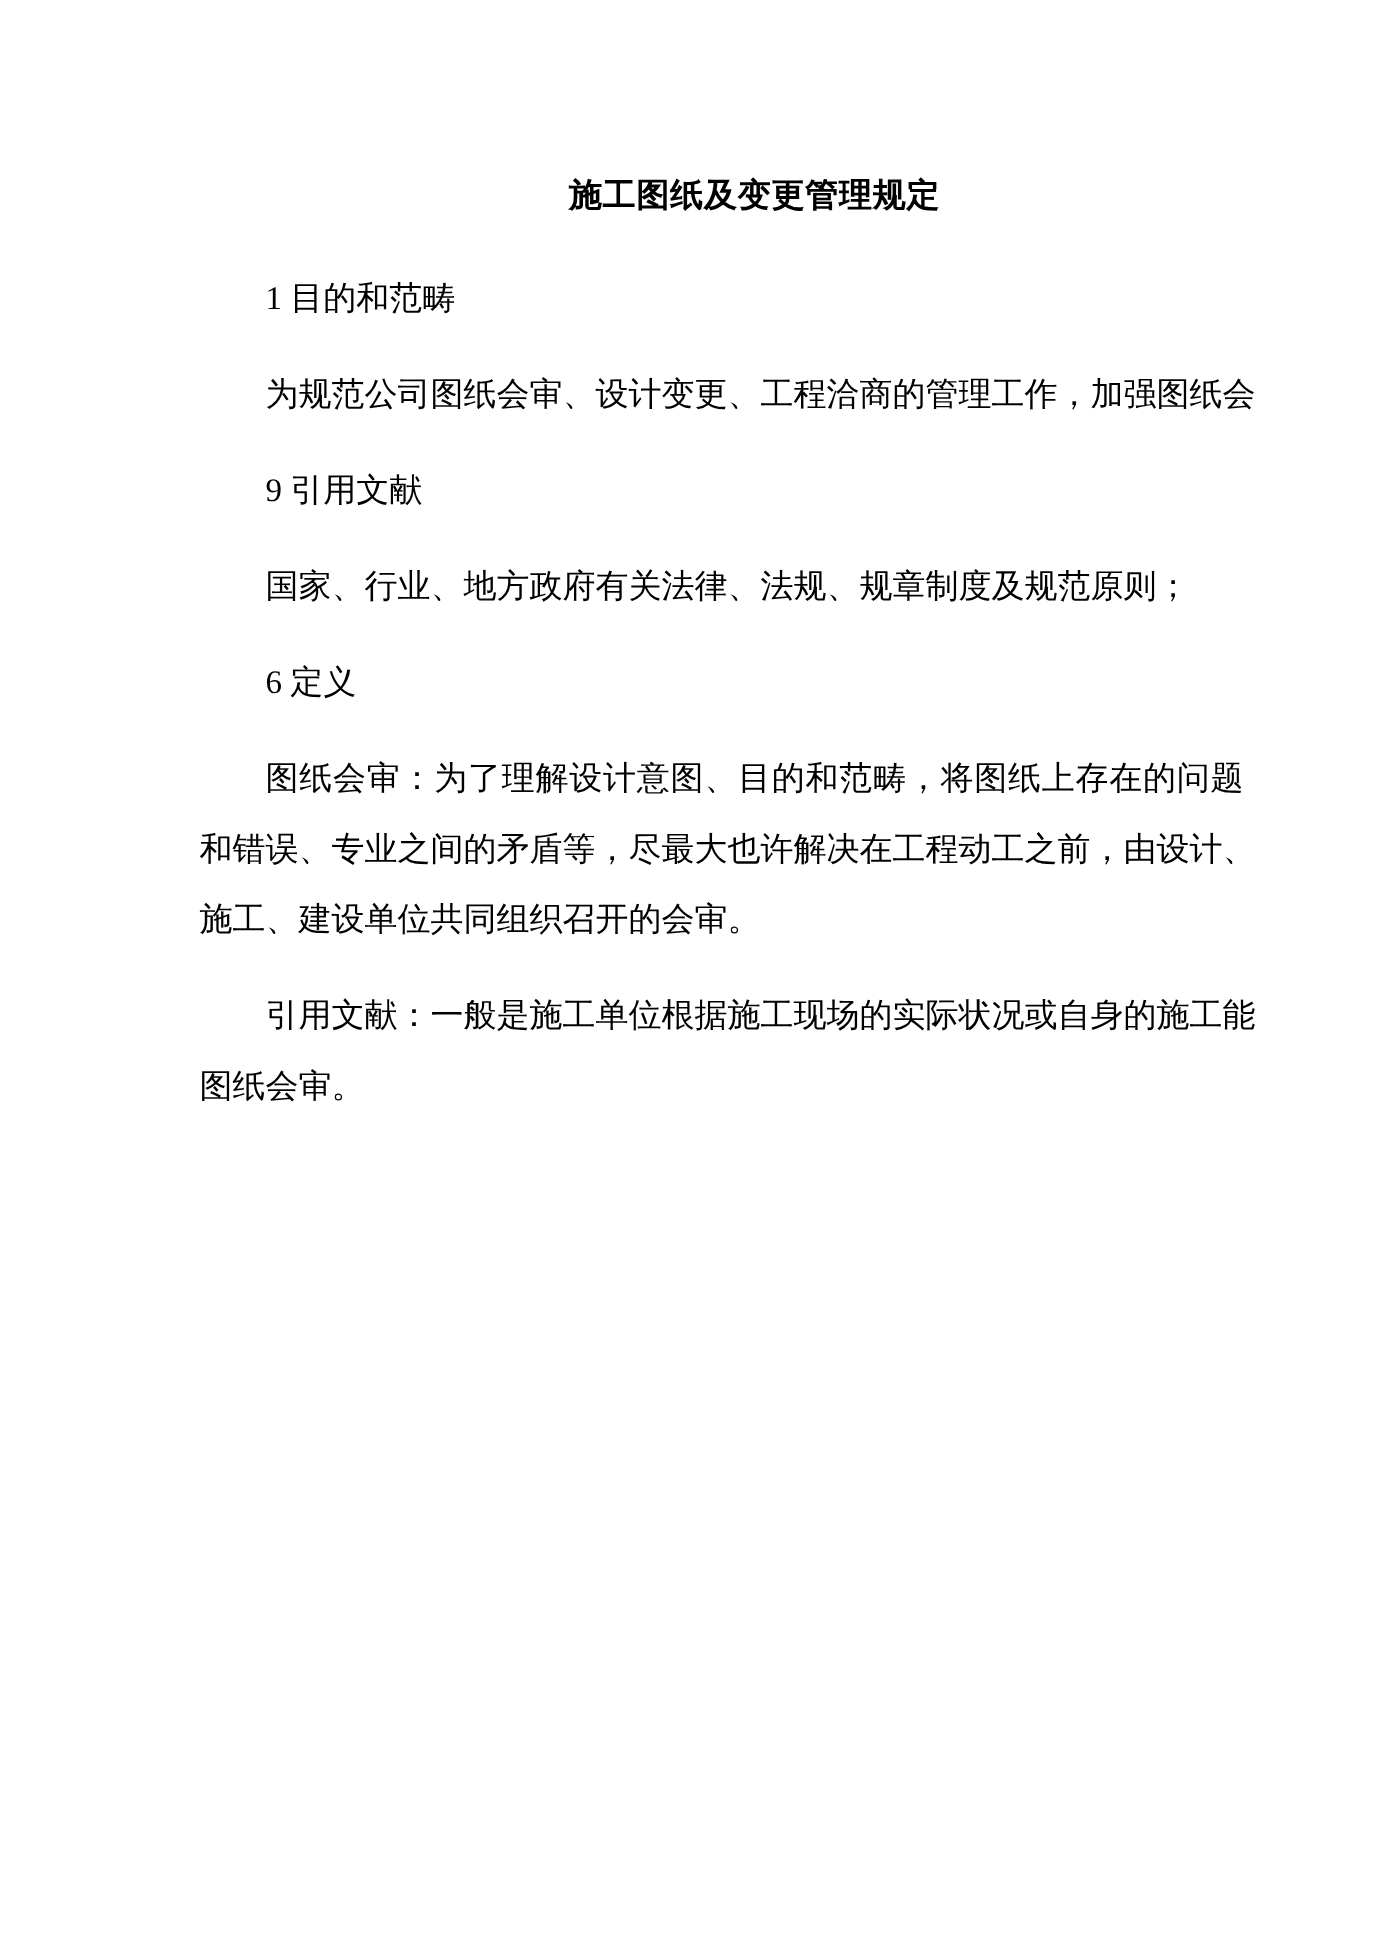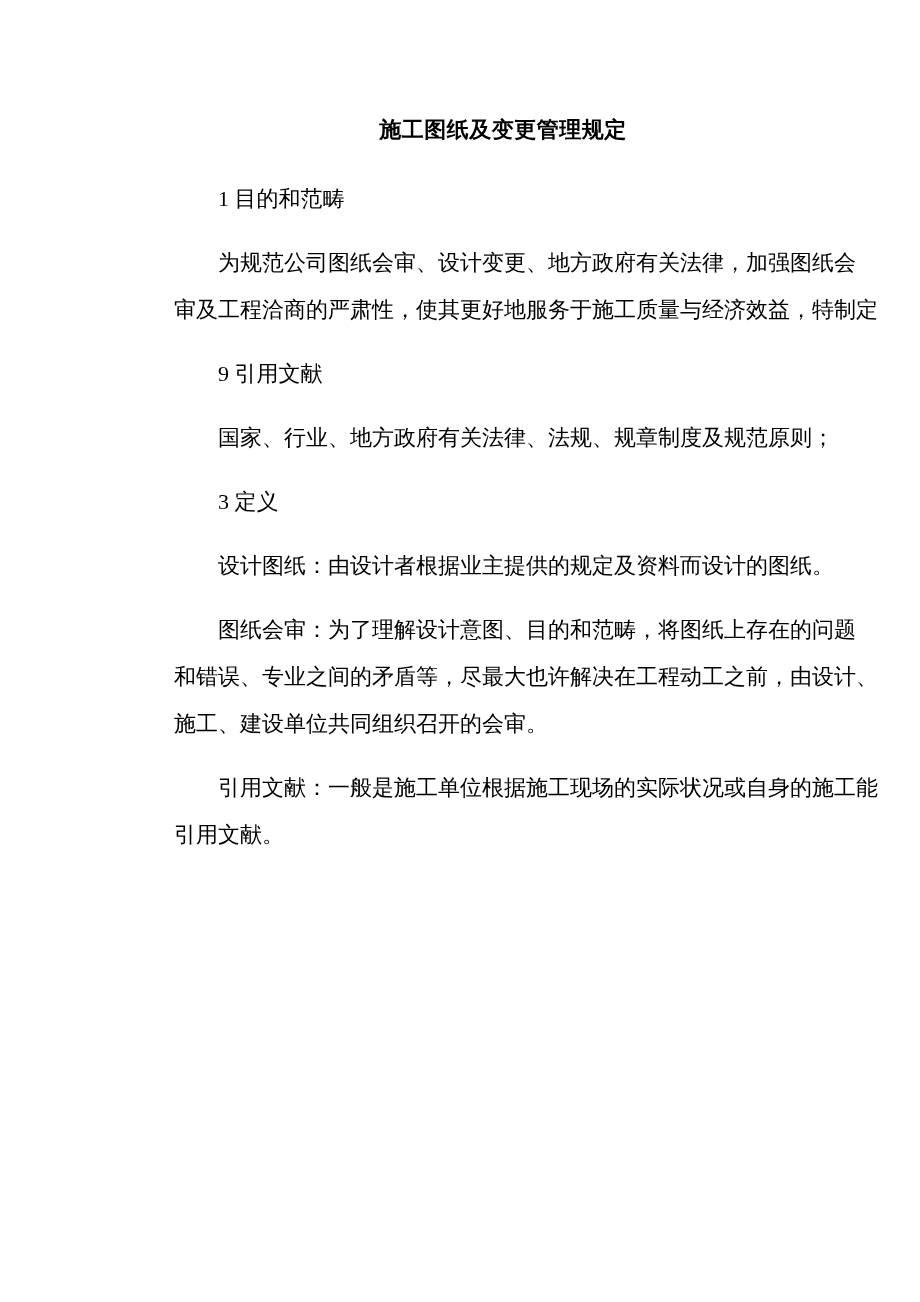--- a/index.html
+++ b/index.html
@@ -32,21 +32,20 @@
     font-weight: bold;
     line-height: 36px;
     text-align: center;
     padding-left: 44px;        
     margin-bottom: 27px;
     letter-spacing: 0.5px;
   }
 
   .para {
     margin-bottom: 17px;
-    margin-left: 41px;
   }
 
   .line {
     font-size: 22px;
     line-height: 47px;
     text-align: justify;
     text-align-last: justify;  
     white-space: nowrap;       
   }
 
@@ -64,47 +63,43 @@
 <div class="page">
   <div class="content">
 
     <h1 class="doc-title">施工图纸及变更管理规定</h1>
 
     <div class="para">
       <div class="line first last">1 目的和范畴</div>
     </div>
 
     <div class="para">
-      <div class="line first">为规范公司图纸会审、设计变更、地方政府有关法律，加强图纸会</div>
-      <div class="line">审及工程洽商的严肃性，使其更好地服务于施工质量与经济效益，特制定</div>
+      <div class="line first">为规范公司图纸会审、设计变更、工程洽商的管理工作，加强图纸会</div>
     </div>
 
 
     <div class="para">
       <div class="line first last">9 引用文献</div>
     </div>
 
     <div class="para">
       <div class="line first last">国家、行业、地方政府有关法律、法规、规章制度及规范原则；</div>
     </div>
 
     <div class="para">
-      <div class="line first last">3 定义</div>
+      <div class="line first last">6 定义</div>
     </div>
 
-    <div class="para">
-      <div class="line first last">设计图纸：由设计者根据业主提供的规定及资料而设计的图纸。</div>
-    </div>
 
     <div class="para">
       <div class="line first">图纸会审：为了理解设计意图、目的和范畴，将图纸上存在的问题</div>
       <div class="line">和错误、专业之间的矛盾等，尽最大也许解决在工程动工之前，由设计、</div>
       <div class="line last">施工、建设单位共同组织召开的会审。</div>
     </div>
 
 
     <div class="para">
       <div class="line first">引用文献：一般是施工单位根据施工现场的实际状况或自身的施工能</div>
-      <div class="line last">引用文献。</div>
+      <div class="line last">图纸会审。</div>
     </div>
 
   </div>
 </div>
 
 </body></html>

